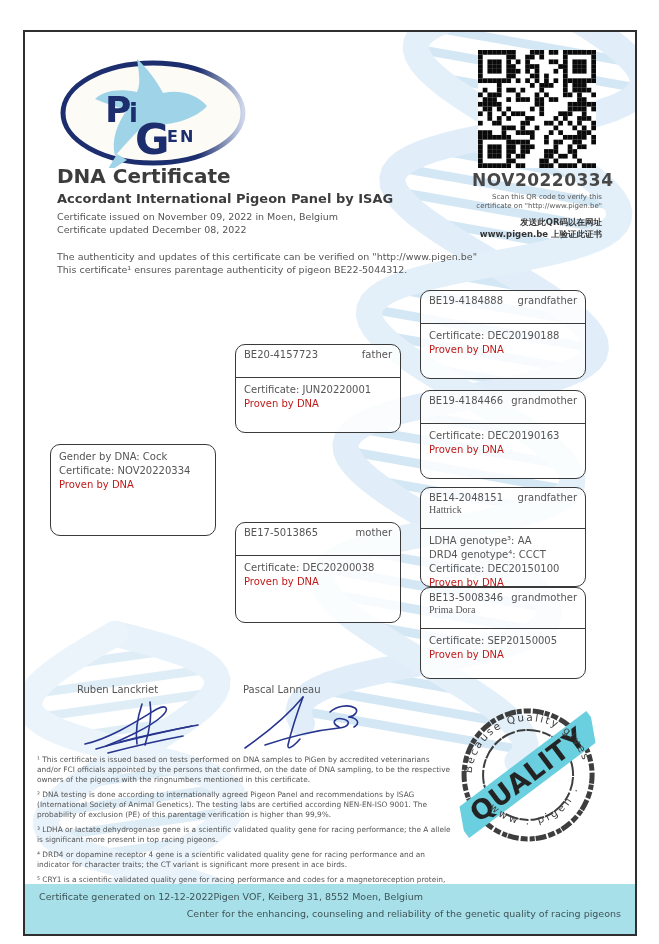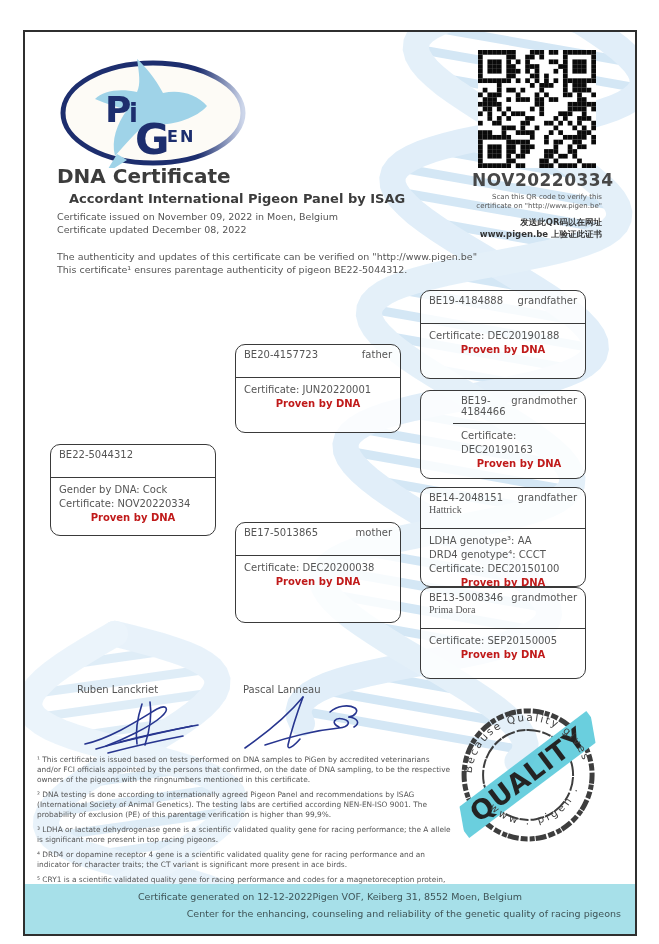--- a/index.html
+++ b/index.html
@@ -9,45 +9,45 @@
   
   .logo{position:absolute;left:30px;top:24px;width:200px;height:112px;}
   
   .qr-wrap{position:absolute;left:447px;top:18px;width:130px;text-align:right;}
   .qr-svg{width:118px;height:118px;display:block;margin:0 auto;background:#fff;}
   .qr-code-label{font-size:17px;font-weight:bold;color:#474747;letter-spacing:.5px;margin-top:2px;}
   .qr-scan{font-size:7px;color:#555;line-height:1.35;margin-top:3px;}
   .qr-cn{font-size:8.5px;color:#333;font-weight:bold;line-height:1.4;margin-top:5px;}
   
   .title{position:absolute;left:32px;top:132px;font-size:20px;font-weight:bold;color:#3c3c3c;}
-  .subtitle{position:absolute;left:44px;top:159px;font-size:13px;font-weight:bold;color:#3c3c3c;}
+  .subtitle{position:absolute;left:32px;top:159px;font-size:13px;font-weight:bold;color:#3c3c3c;}
   .issued{position:absolute;left:32px;top:179px;font-size:9.5px;color:#555;text-align:right;}
   .updated{position:absolute;left:32px;top:192px;font-size:9.5px;color:#555;}
   .intro1{position:absolute;left:32px;top:219px;font-size:9.5px;color:#555;}
   .intro2{position:absolute;left:32px;top:232px;font-size:9.5px;color:#555;}
   
   .pbox{position:absolute;width:166px;border:1.5px solid #3a3a3a;border-radius:10px;background:rgba(255,255,255,.82);box-sizing:border-box;}
   .pbox-head{border-bottom:1.5px solid #3a3a3a;padding:4px 8px 2px 8px;font-size:10px;color:#555;}
   .pbox-head .headrow{display:flex;justify-content:space-between;}
   .pbox-head.h1{height:26px;}
   .pbox-head.h2{height:34px;}
   .pname{font-size:10px;color:#555;margin-top:1px;font-family:Liberation Serif, serif;}
   .pbox-body{padding:5px 8px;font-size:10px;color:#555;line-height:1.4;}
-  .proven{color:#c01a1a;font-weight:bold;text-align:center;}
+  .proven{color:#c01a1a;font-weight:normal;}
   
   .sig-name{position:absolute;font-size:10px;color:#555;}
   .sig-svg{position:absolute;overflow:visible;}
   
   .stamp{position:absolute;left:430px;top:670px;width:145px;height:145px;transform:rotate(-10deg);opacity:.92;}
   
   .fnotes{position:absolute;left:12px;top:723px;width:418px;font-size:7.4px;color:#555;line-height:1.35;}
   .fnotes p{margin:0 0 5px 0;}
   
   .footer{position:absolute;left:0;top:852px;width:610px;height:50px;background:#a7e0e9;box-sizing:border-box;padding:7px 14px 0 14px;font-size:9.5px;color:#3f5457;}
-  .footer .row1{display:flex;justify-content:center;}
+  .footer .row1{display:flex;justify-content:flex-start;}
   .footer .row2{text-align:right;margin-top:6px;}
 </style>
 </head>
 <body>
 
 <div class="page">
   <div class="sheet">
 
     <svg id="helix" class="decor" viewBox="0 0 610 902">
         <g transform="rotate(10 450 340)" opacity="0.75">
@@ -471,40 +471,34 @@
         <span>BE20-4157723</span>
         <span>father</span>
       </div>
         </div>
       <div class="pbox-body">
         <div>Certificate: JUN20220001</div>
         <div class="proven">Proven by DNA</div>
       </div>
     </div>
 
-    <div class="pbox" style="left:395px;top:358px;height:89px;padding-left:32px;">
+    <div class="pbox" style="left:395px;top:358px;height:89px;">
       <div class="pbox-head h1">
           <div class="headrow">
         <span>BE19-4184466</span>
         <span>grandmother</span>
       </div>
         </div>
       <div class="pbox-body">
         <div>Certificate: DEC20190163</div>
         <div class="proven">Proven by DNA</div>
       </div>
     </div>
 
     <div class="pbox" style="left:25px;top:412px;height:92px;">
-      <div class="pbox-head h1">
-          <div class="headrow">
-        <span>BE22-5044312</span>
-        <span></span>
-      </div>
-        </div>
       <div class="pbox-body">
         <div>Gender by DNA: Cock</div>
         <div>Certificate: NOV20220334</div>
         <div class="proven">Proven by DNA</div>
       </div>
     </div>
 
     <div class="pbox" style="left:395px;top:455px;height:100px;">
       <div class="pbox-head h2">
           <div class="headrow">

